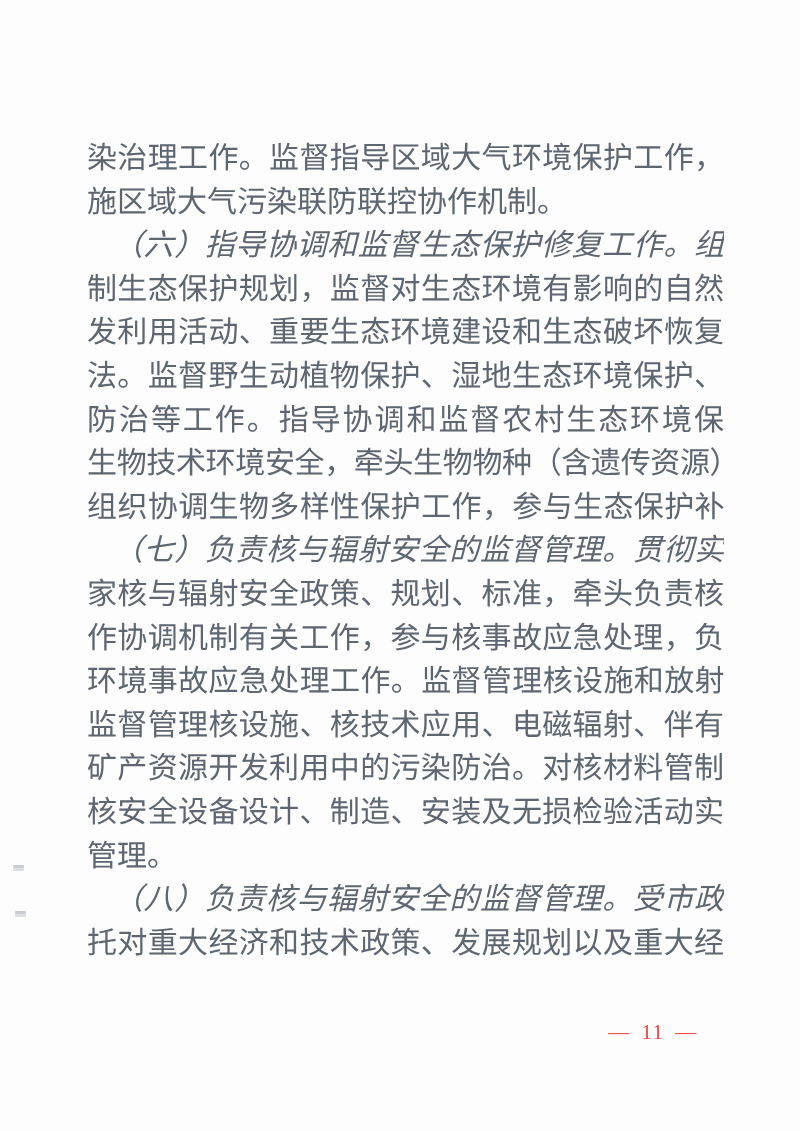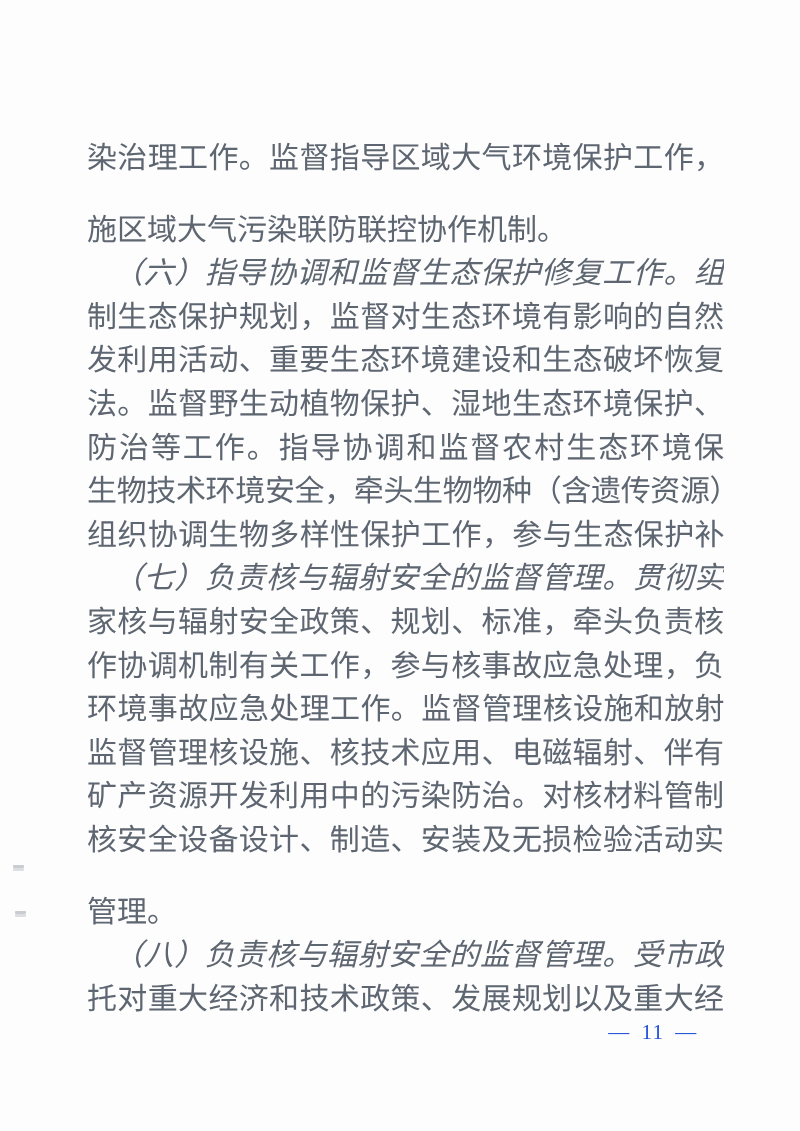--- a/index.html
+++ b/index.html
@@ -26,35 +26,34 @@
   .line {
     height: 43.6px;
     line-height: 43.6px;
     text-align: justify;
     text-align-last: justify;
     overflow: hidden;
   }
   .line.short {
     text-align: left;
     text-align-last: left;
-    margin-top: 28px;
   }
   .line.indent {
     padding-left: 26px;
     font-style: italic;
   }
   .line.tight {
     letter-spacing: -0.6px;
   }
   .page-number {
     position: absolute;
     left: 598px;
     top: 1020px;
     width: 110px;
-    color: #1d4ed8;
+    color: #ef4444;
     font-size: 21px;
     letter-spacing: 1.5px;
     word-spacing: 4px;
     text-align: center;
     white-space: nowrap;
   }
   .scan-artifact {
     position: absolute;
     background: #c9ccd1;
     border-radius: 1px;

